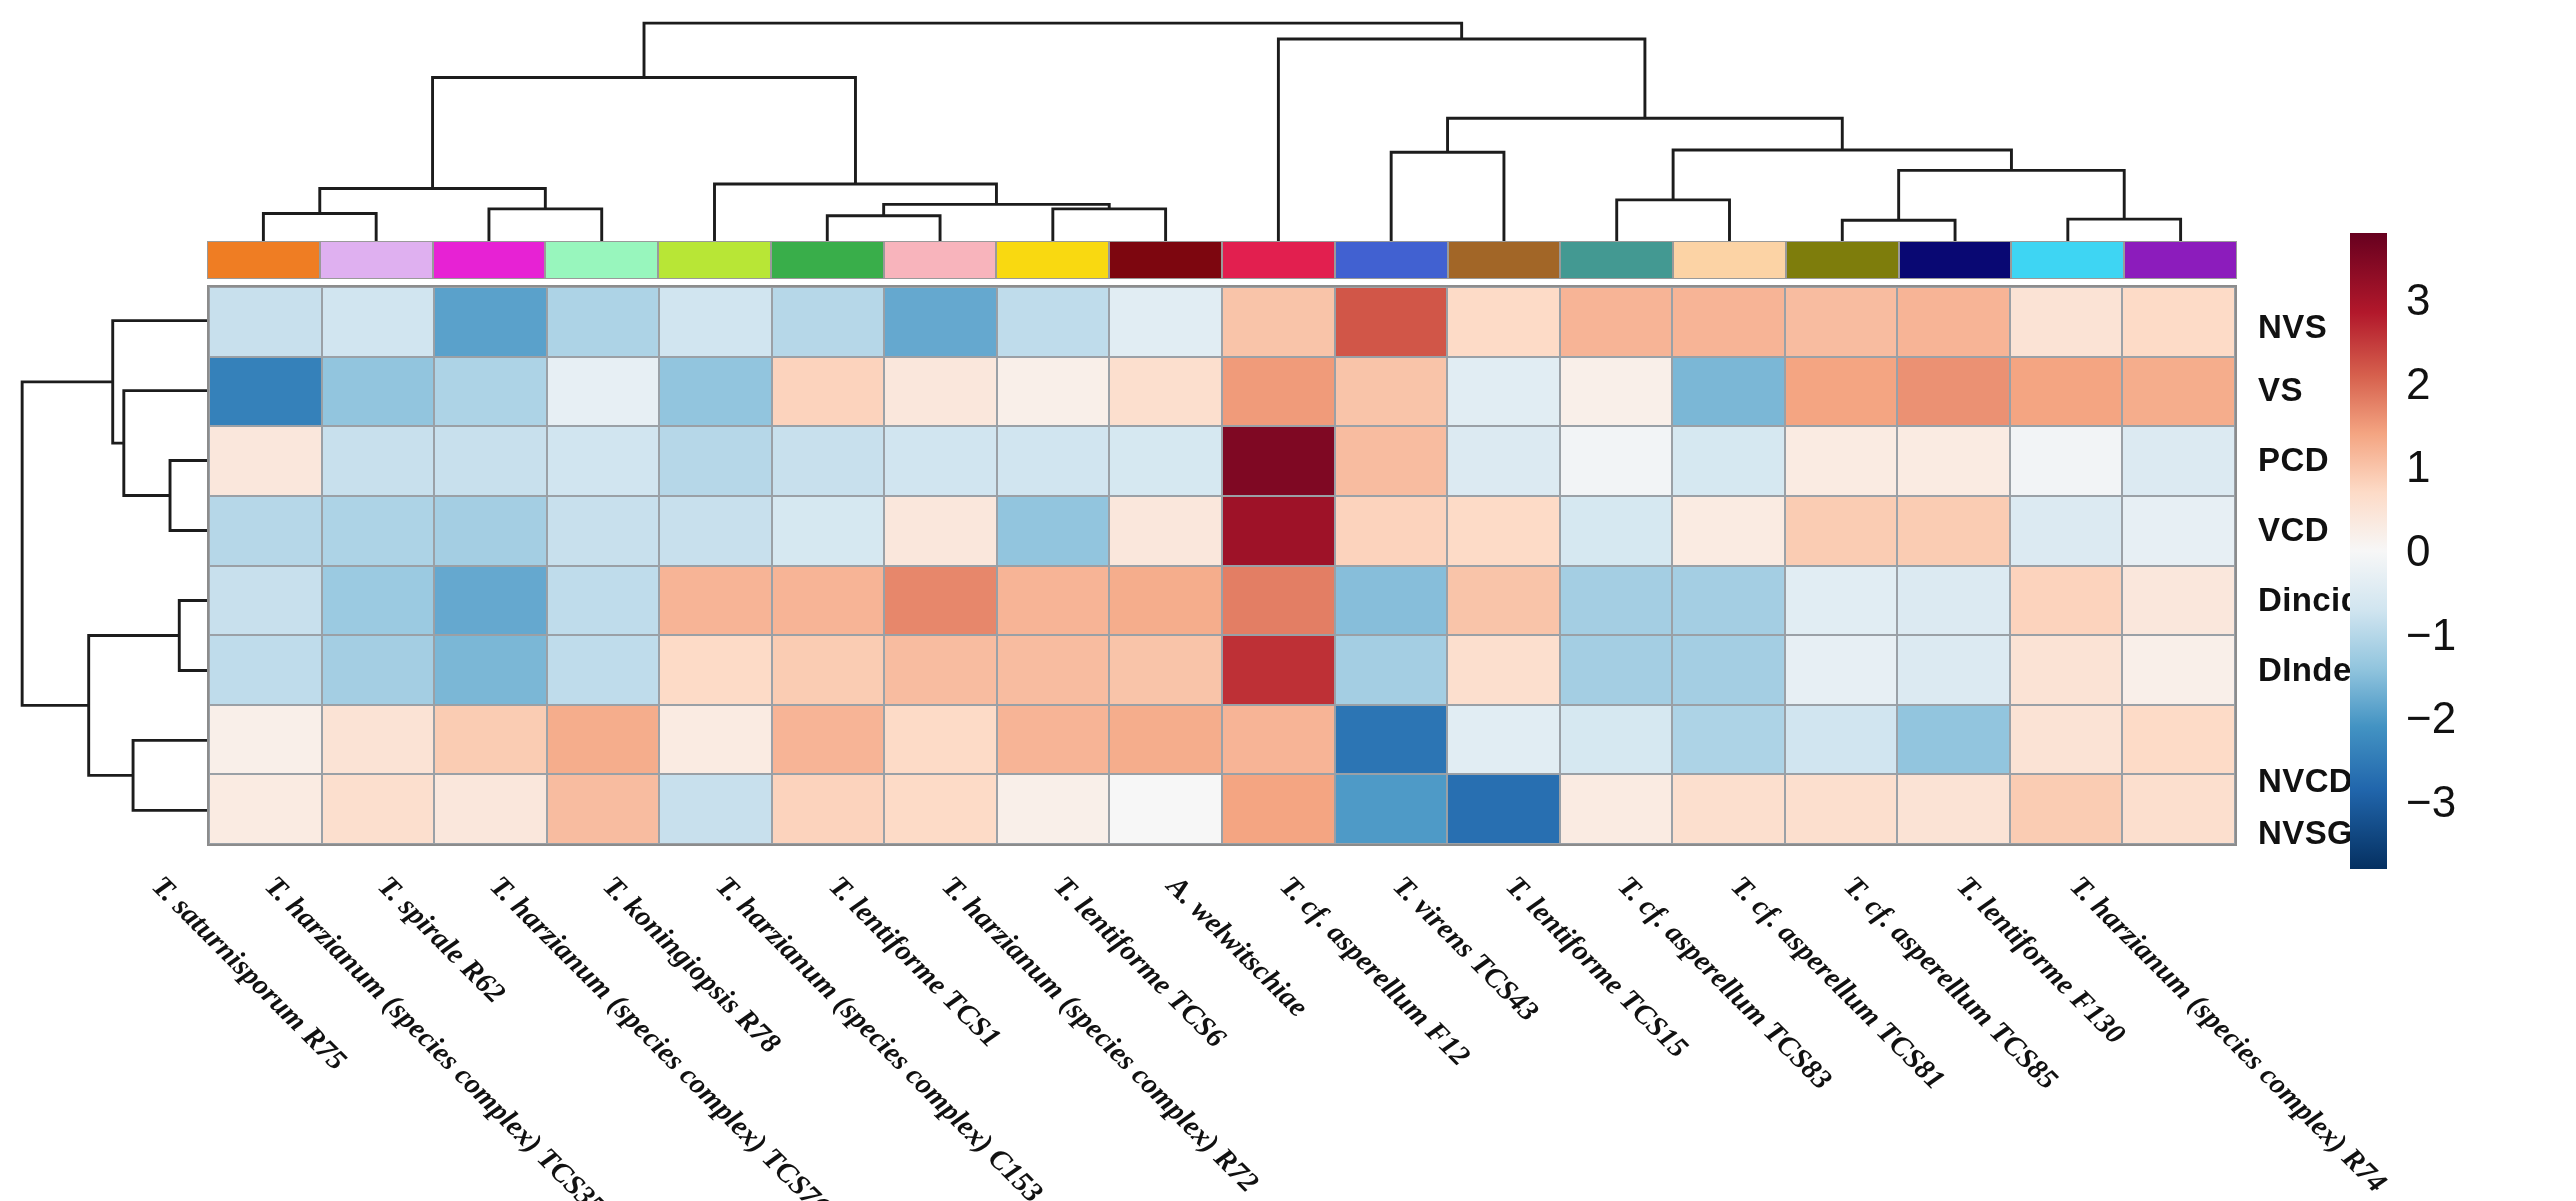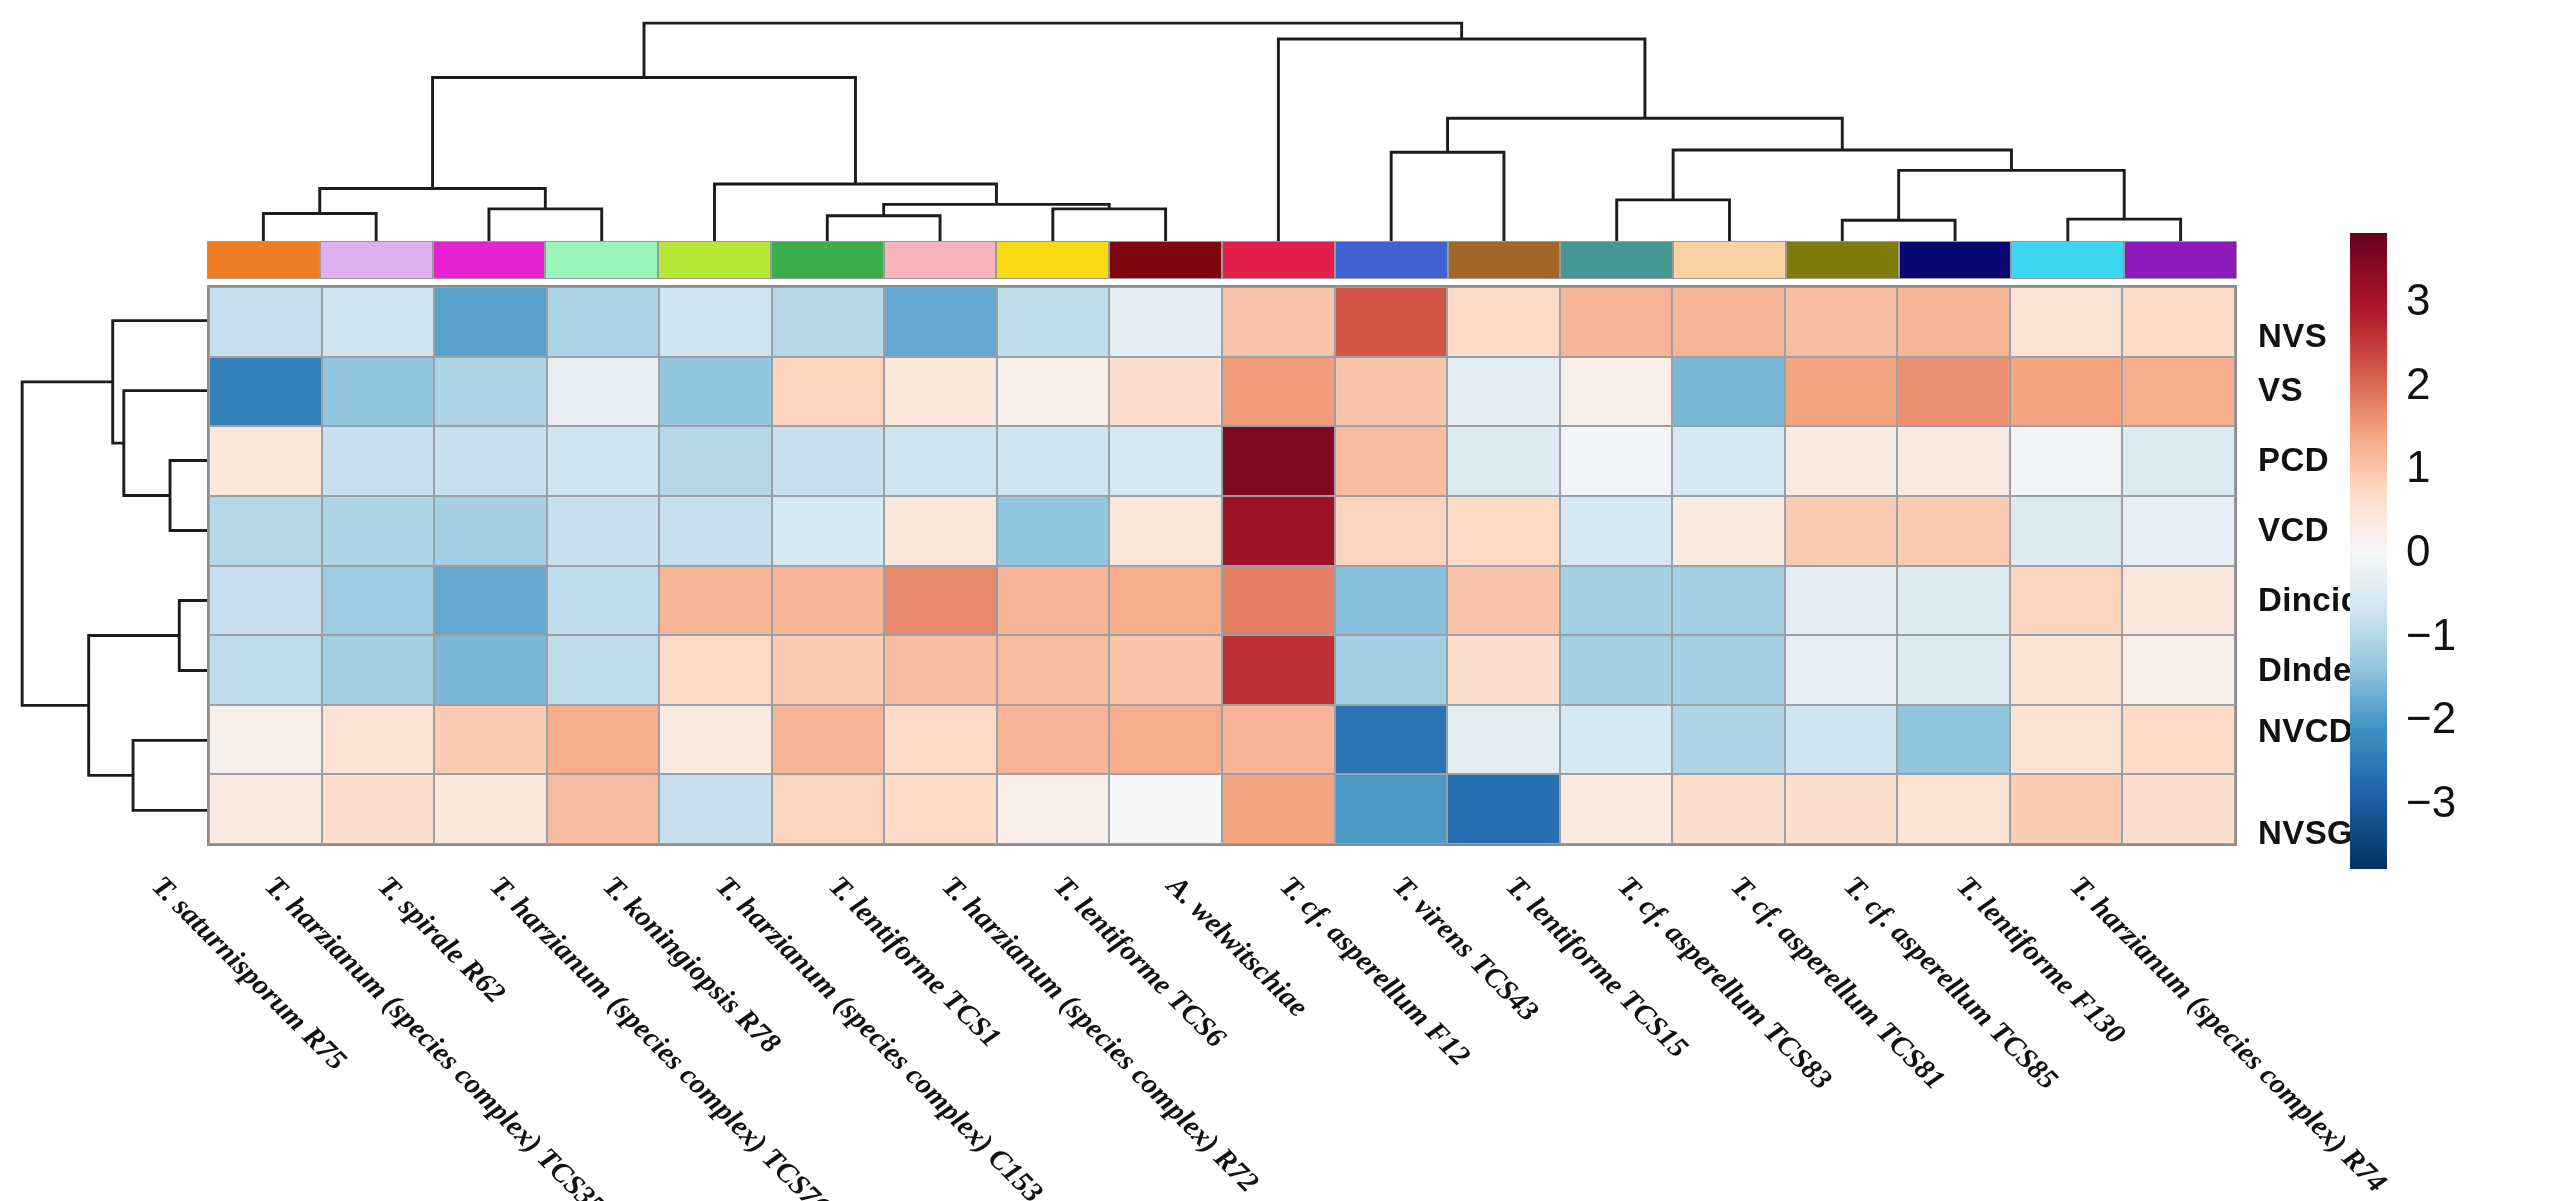--- a/index.html
+++ b/index.html
@@ -194,27 +194,27 @@
       <div class="cell" style="background: rgb(78, 154, 199);"></div>
       <div class="cell" style="background: rgb(40, 111, 177);"></div>
       <div class="cell" style="background: rgb(250, 235, 226);"></div>
       <div class="cell" style="background: rgb(252, 223, 206);"></div>
       <div class="cell" style="background: rgb(252, 223, 206);"></div>
       <div class="cell" style="background: rgb(251, 227, 213);"></div>
       <div class="cell" style="background: rgb(250, 204, 179);"></div>
       <div class="cell" style="background: rgb(252, 223, 206);"></div>
     </div>
   <div id="row-labels">
-      <div class="row-label" style="top: 317px;">NVS</div>
+      <div class="row-label" style="top: 308px;">NVS</div>
       <div class="row-label" style="top: 371px; text-align: center;">VS</div>
       <div class="row-label" style="top: 441px;">PCD</div>
       <div class="row-label" style="top: 511px;">VCD</div>
       <div class="row-label" style="top: 581px;">Dincid</div>
       <div class="row-label" style="top: 651px;">DIndex</div>
-      <div class="row-label" style="top: 712px;">NVCD</div>
+      <div class="row-label" style="top: 762px;">NVCD</div>
       <div class="row-label" style="top: 814px;">NVSG</div>
     </div>
   <div id="col-labels">
       <div class="col-label" style="left: 169px; top: 869px;">T. saturnisporum R75</div>
       <div class="col-label" style="left: 282px; top: 869px;">T. harzianum (species complex) TCS35</div>
       <div class="col-label" style="left: 395px; top: 869px;">T. spirale R62</div>
       <div class="col-label" style="left: 507px; top: 869px;">T. harzianum (species complex) TCS76</div>
       <div class="col-label" style="left: 620px; top: 869px;">T. koningiopsis R78</div>
       <div class="col-label" style="left: 733px; top: 869px;">T. harzianum (species complex) C153</div>
       <div class="col-label" style="left: 846px; top: 869px;">T. lentiforme TCS1</div>

